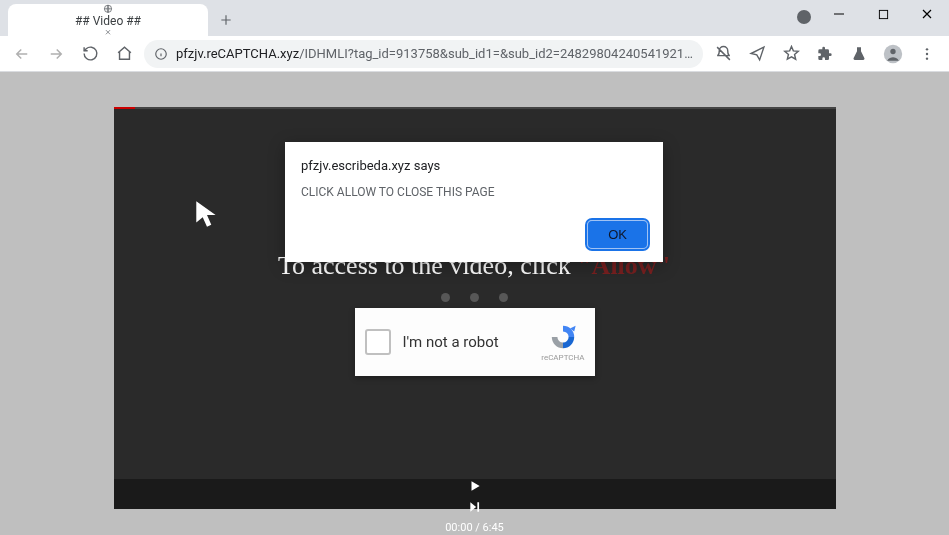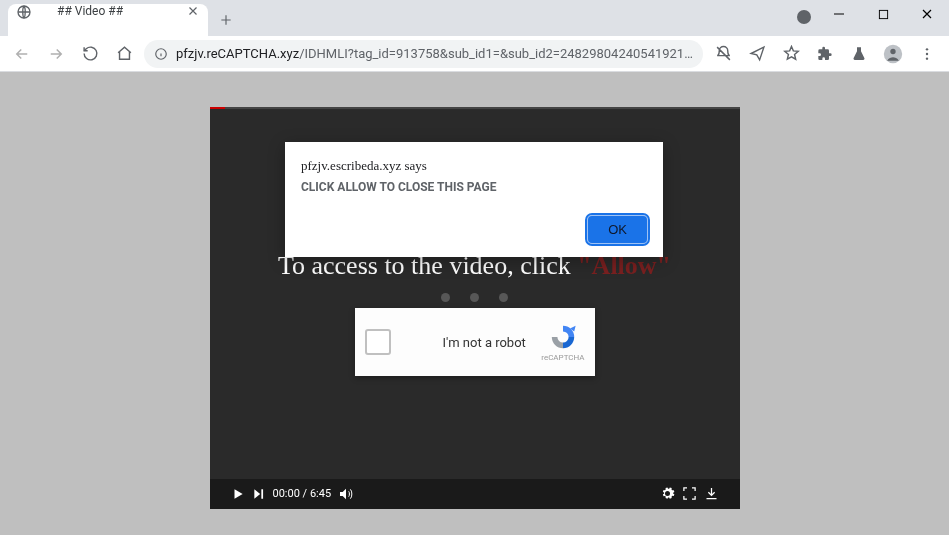--- a/index.html
+++ b/index.html
@@ -19,25 +19,27 @@
   display: flex;
   align-items: flex-end;
   position: relative;
 }
 .tab {
   background: #fff;
   height: 32px;
   margin-left: 8px;
   border-radius: 8px 8px 0 0;
   display: flex;
+  align-items: center;
   padding: 0 8px;
-  gap: 25px;
+  gap: 0;
   min-width: 200px;
   font-size: 12px;
   color: #3c4043;
+  flex-direction: column;
 }
 .tab .globe { width: 16px; height: 16px; }
 .tab .title { flex: 1; }
 .tab .close { width: 14px; height: 14px; cursor: pointer; }
 .newtab {
   width: 28px; height: 28px;
   display: flex; align-items: center; justify-content: center;
   margin-left: 4px; margin-bottom: 2px;
   border-radius: 50%;
   cursor: pointer;
@@ -107,21 +109,21 @@
 
 .content {
   height: calc(535px - 72px);
   background: #bfbfbf;
   display: flex;
   align-items: center;
   justify-content: center;
   position: relative;
 }
 .video-box {
-  width: 530px;
+  width: 722px;
   height: 400px;
   background: #2a2a2a;
   position: relative;
   margin-top: 10px;
 }
 .video-body {
   position: absolute;
   inset: 0;
   bottom: 30px;
   display: flex;
@@ -167,47 +169,47 @@
   margin-top: 6px;
 }
 .captcha-card .chk {
   width: 26px; height: 26px;
   border: 2px solid #c0c0c0;
   border-radius: 3px;
   background: #fff;
   cursor: pointer;
 }
 .captcha-card .label {
-  font-size: 13px;
+  font-size: 15px;
   color: #333;
   flex: 1;
-  margin-left: 40px;
 }
 .captcha-card .brand {
   display: flex;
   flex-direction: column;
   align-items: center;
   font-size: 8px;
   color: #999;
   gap: 2px;
 }
 .captcha-card .brand svg { display: block; }
 
 
 .video-bar {
   position: absolute;
   left: 0; right: 0; bottom: 0;
   height: 30px;
   background: #1a1a1a;
   display: flex;
   align-items: center;
-  padding: 0 21px;
+  padding: 0 12px;
   gap: 7px;
   color: #fff;
   font-size: 11px;
+  flex-direction: column;
 }
 .progress {
   position: absolute;
   left: 0; right: 0; top: -2px;
   height: 2px;
   background: #444;
 }
 .progress .filled {
   height: 100%;
   width: 3%;
@@ -223,28 +225,26 @@
   top: 70px;
   width: 378px;
   background: #fff;
   box-shadow: 0 4px 16px rgba(0,0,0,0.3);
   padding: 16px 16px 14px 16px;
   z-index: 100;
 }
 .alert-dialog .origin {
   font-size: 13px;
   color: #202124;
-  margin-bottom: 6px;
-  font-family: Liberation Serif, serif;
+  margin-bottom: 12px;
 }
 .alert-dialog .msg {
   font-size: 12px;
   color: #5f6368;
   margin-bottom: 22px;
-  font-weight: bold;
 }
 .alert-dialog .btn-row {
   display: flex;
   justify-content: flex-end;
 }
 .alert-dialog .ok-btn {
   background: #1a73e8;
   color: #0f172a;
   border: none;
   outline: 2px solid #1a73e8;

